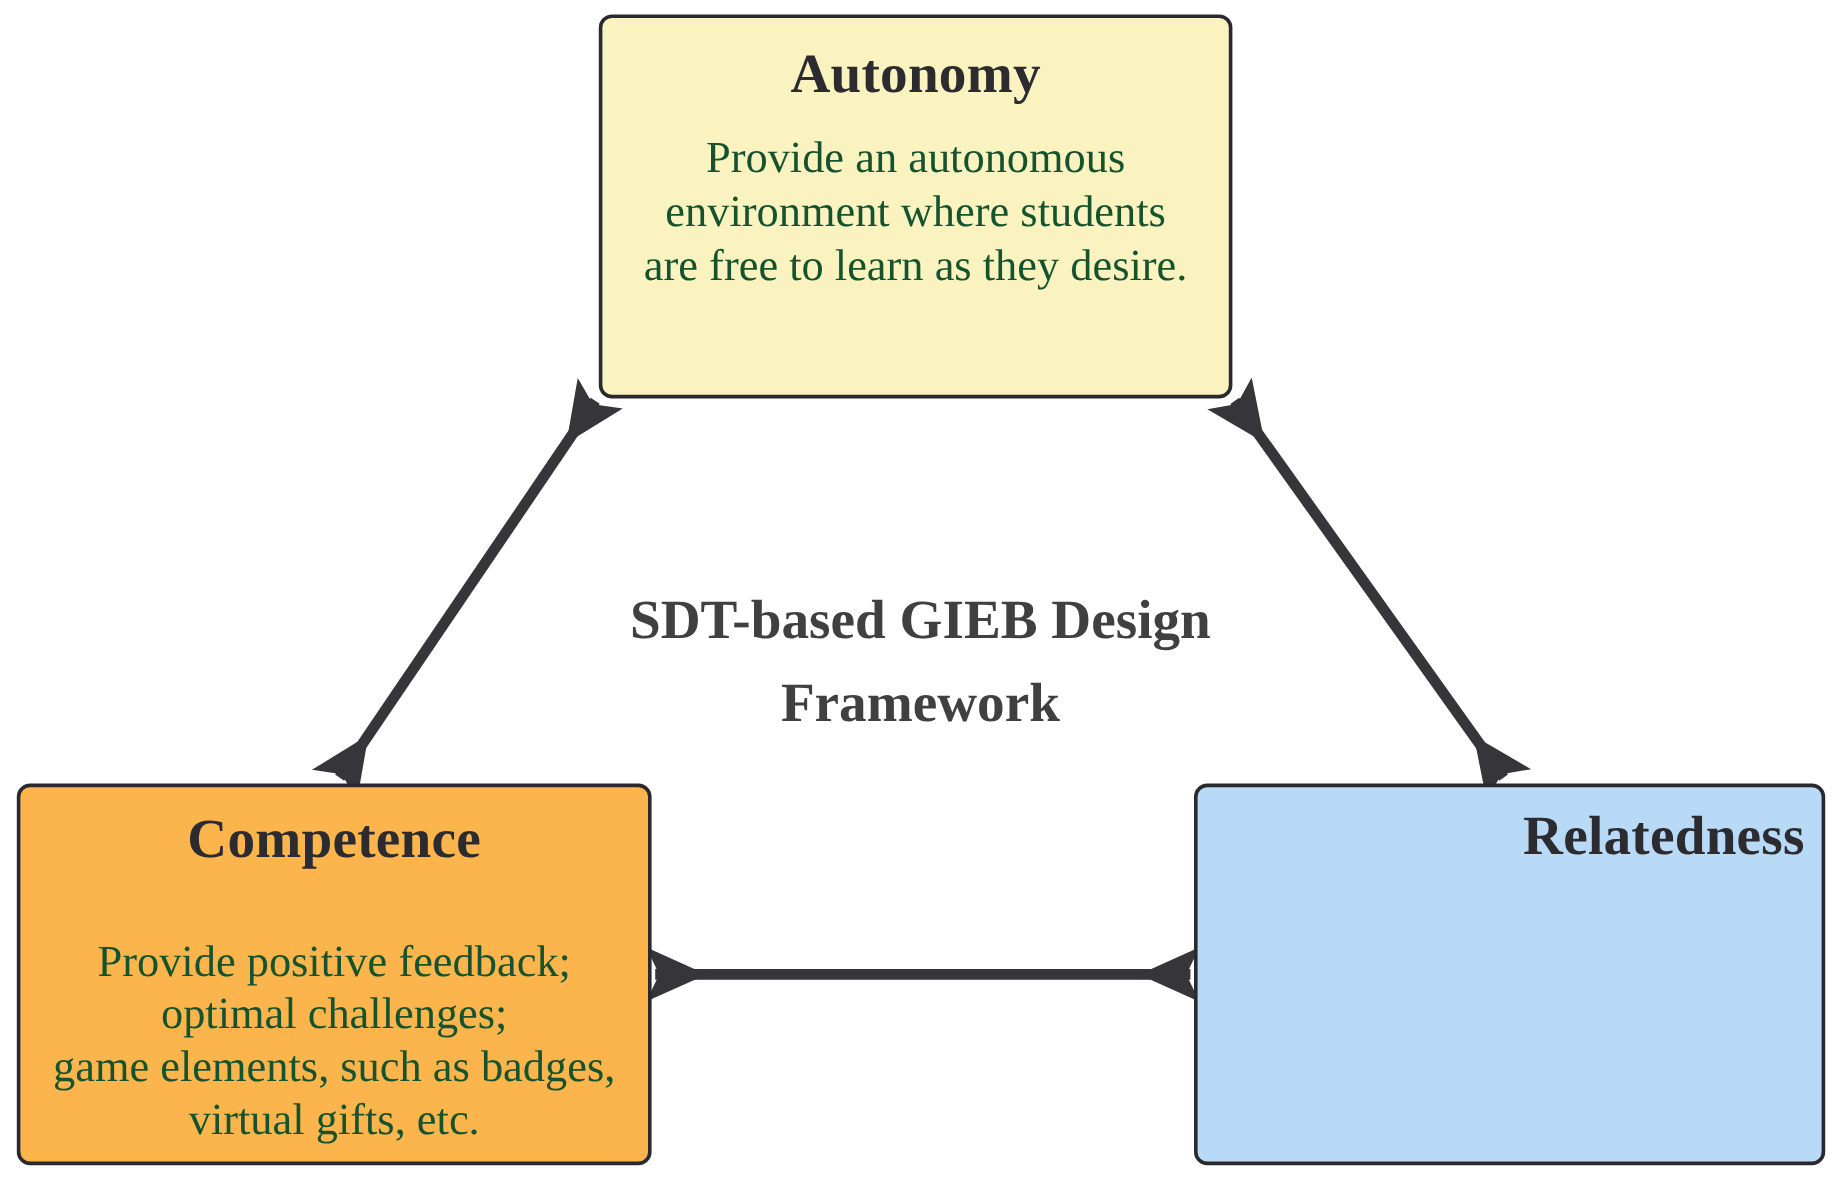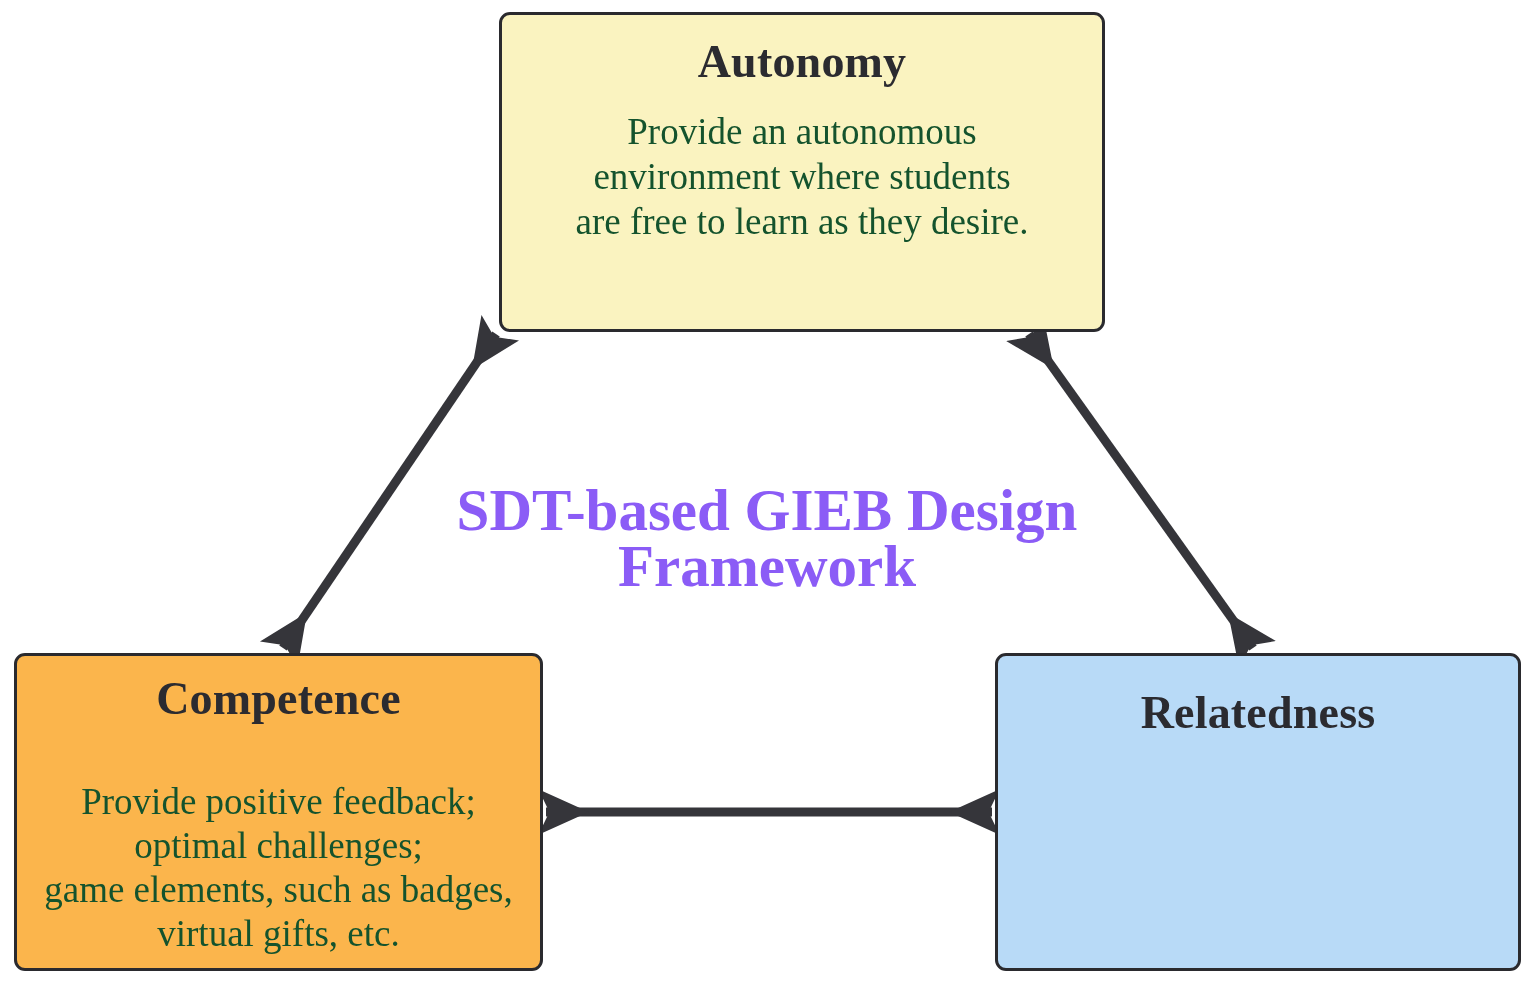--- a/index.html
+++ b/index.html
@@ -51,21 +51,21 @@
     line-height: 45px;
     margin: 0;
     color: #14532d;
     white-space: pre-line;
   }
 
   
   #node-autonomy {
     left: 499px;
     top: 12px;
-    width: 606px;
+    width: 528px;
     height: 320px;
     background: #faf3c0;
     justify-content: flex-start;
     padding-top: 22px;
   }
   #node-autonomy .node-title { margin-bottom: 22px; }
 
   
   #node-competence {
     left: 14px;
@@ -80,35 +80,36 @@
   #node-competence .node-desc { line-height: 44px; }
 
   
   #node-relatedness {
     left: 995px;
     top: 653px;
     width: 526px;
     height: 318px;
     background: #b8daf7;
     justify-content: flex-start;
-    padding-top: 32px;
+    padding-top: 16px;
+    align-items: flex-end;
   }
   #node-relatedness .node-title { margin-bottom: 26px; }
 
   
   #framework-label {
     position: absolute;
     left: 447px;
     top: 482px;
     width: 640px;
     text-align: center;
     font-weight: bold;
-    font-size: 59px;
-    line-height: 56px;
-    color: #8b5cf6;
+    font-size: 46px;
+    line-height: 69px;
+    color: #404040;
     white-space: pre-line;
   }
 </style>
 </head>
 <body>
 
 <div id="canvas">
 
   <svg class="arrow-layer" viewBox="0 0 1535 985" width="1535" height="985">
     <defs>

